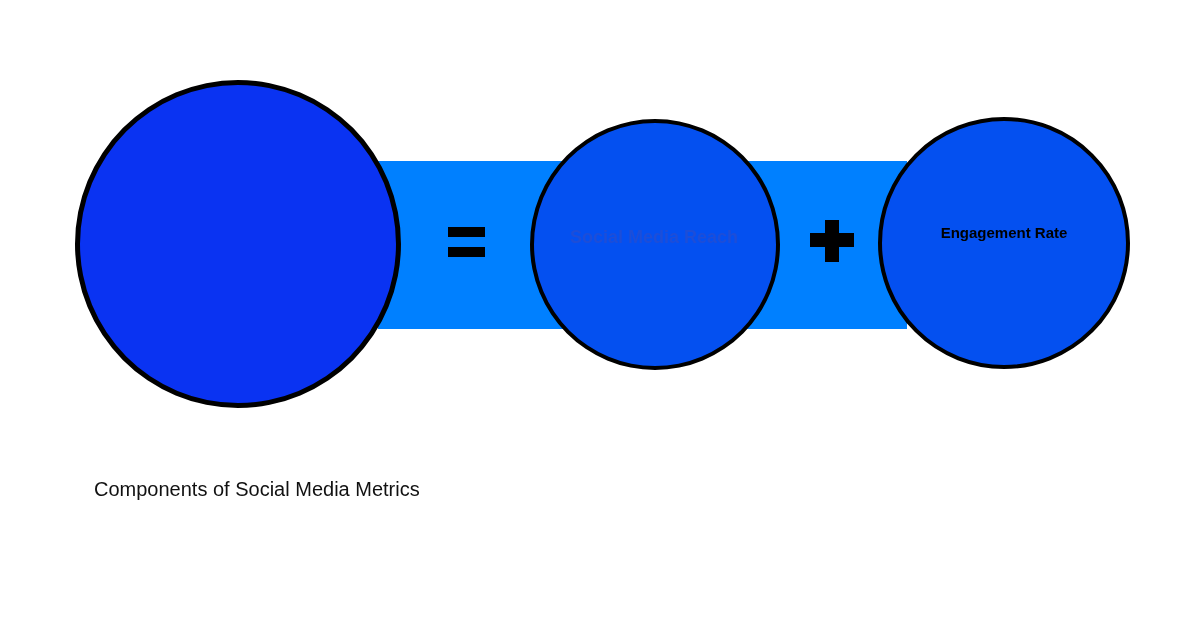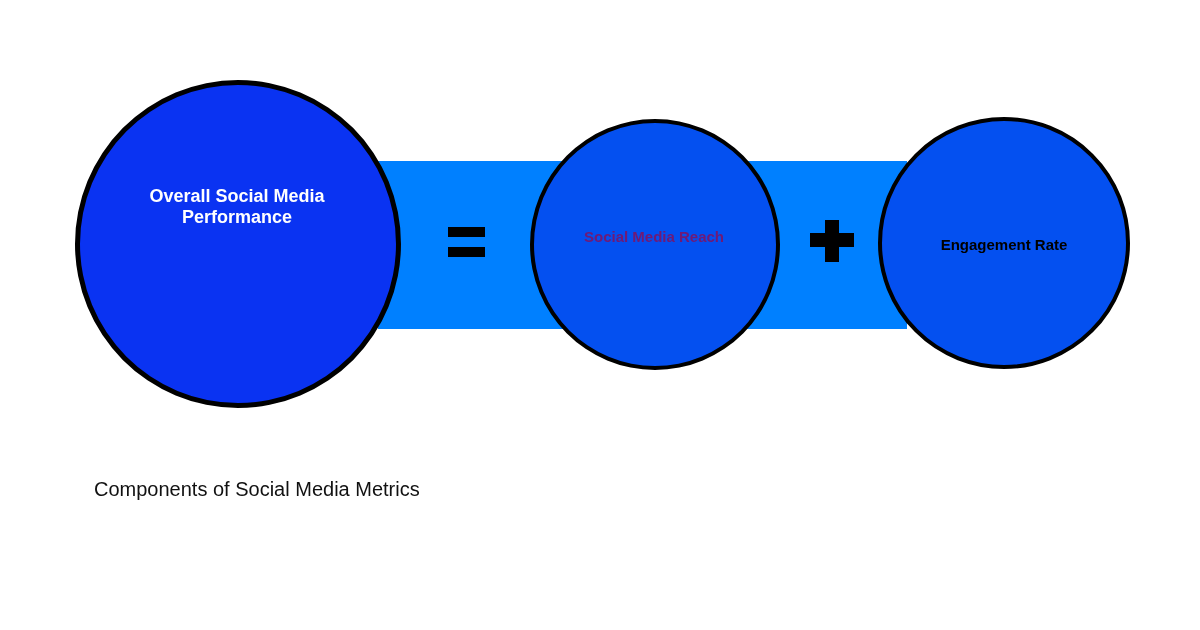--- a/index.html
+++ b/index.html
@@ -65,32 +65,31 @@
     top: 186px;
     width: 220px;
     font-size: 18px;
     line-height: 21px;
     color: #ffffff;
   }
   .label-term1 {
     left: 554px;
     top: 228px;
     width: 200px;
-    font-size: 15px;
+    font-size: 18px;
     line-height: 18px;
-    color: #701a75;
+    color: #1d4ed8;
   }
   .label-term2 {
     left: 904px;
     top: 224px;
     width: 200px;
     font-size: 15px;
     line-height: 18px;
     color: #000000;
-    margin-top: 12px;
   }
 
   
   .op-equals {
     position: absolute;
     left: 448px;
     top: 227px;
     width: 37px;
     height: 30px;
     z-index: 3;
@@ -145,21 +144,20 @@
 <div class="canvas">
 
   <div class="band" style="background-color: rgb(0, 128, 255);"></div>
 
   <div class="circle circle-result" style="background-color: rgb(10, 51, 242);"></div>
 
   <div class="circle circle-term1" style="background-color: rgb(4, 80, 240);"></div>
 
   <div class="circle circle-term2" style="background-color: rgb(4, 80, 240);"></div>
 
-  <div class="circle-label label-result">Overall Social Media Performance</div>
 
   <div class="op-equals" role="img" aria-label="=">
     <div class="bar"></div>
     <div class="bar"></div>
   </div>
 
   <div class="circle-label label-term1">Social Media Reach</div>
 
   <div class="op-plus" role="img" aria-label="+">
     <div class="h-bar"></div>

